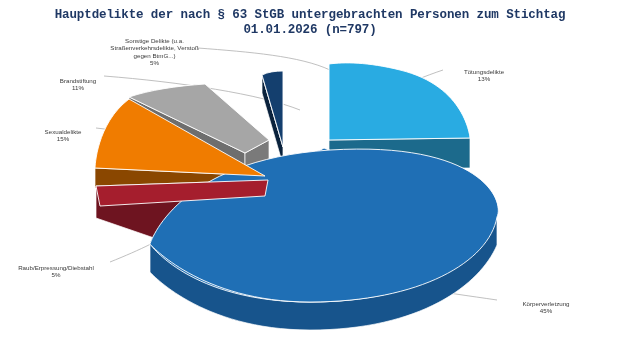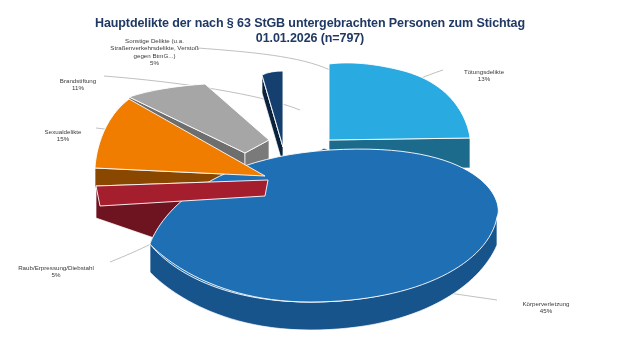--- a/index.html
+++ b/index.html
@@ -9,29 +9,30 @@
     font-family:"Liberation Sans", sans-serif;
     overflow:hidden;
     position:relative;
   }
   #chart-root{
     position:absolute;inset:0;
     width:620px;height:358px;
   }
   .chart-title{
     position:absolute;
-    left:0;right:0;top:16px;
+    left:0;right:0;top:8px;
     text-align:center;
     font-size:12.5px;
     font-weight:bold;
     color:#1F3864;
     line-height:15px;
     letter-spacing:-0.1px;
     white-space:pre-line;
     pointer-events:none;
+    font-family:Liberation Mono, monospace;
   }
   svg.pie{
     position:absolute;left:0;top:0;
     width:620px;height:358px;
     overflow:visible;
   }
   .lbl{
     position:absolute;
     font-size:6.2px;
     color:#3a3a3a;

